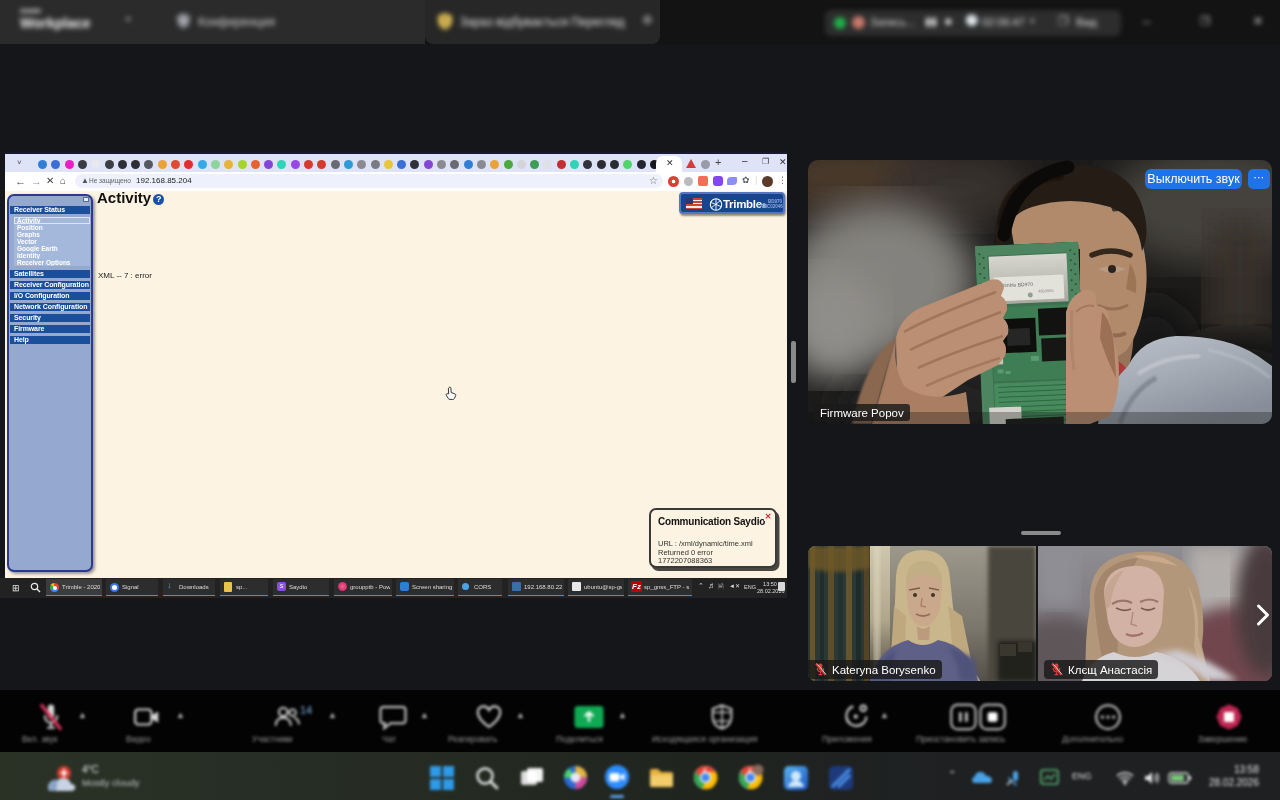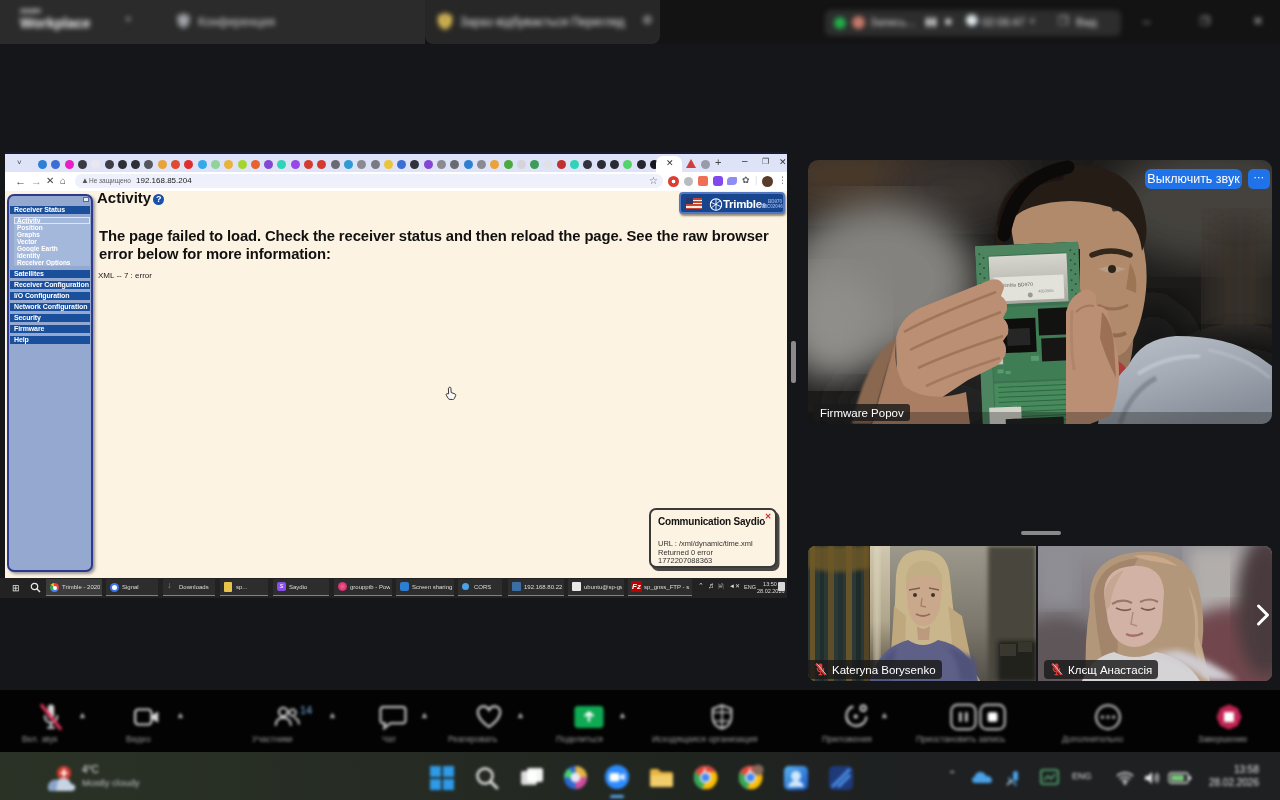--- a/index.html
+++ b/index.html
@@ -180,21 +180,20 @@
       <div id="trimblebox" style="position:absolute;left:674px;top:1px;width:106px;height:22px;background:#17468f;border:2px solid #5577c0;border-radius:4px;box-shadow:1px 2px 2px rgba(80,70,60,0.6);">
         <div style="position:absolute;left:5px;top:4px;width:16px;height:11px;background:repeating-linear-gradient(#c8452f 0 1.6px,#f2ece2 1.6px 3.2px);"></div>
         <div style="position:absolute;left:5px;top:4px;width:7px;height:6px;background:#2a3670;"></div>
         <svg style="position:absolute;left:28px;top:3px;" width="14" height="15" viewBox="0 0 16 17">
             <circle cx="8" cy="8.5" r="6.5" fill="none" stroke="#fff" stroke-width="1.2"></circle>
             <path d="M2 6 L14 11 M3 12 L13 4 M8 2 L8 15" stroke="#fff" stroke-width="1"></path>
           </svg>
         <div style="position:absolute;left:42px;top:4px;color:#fff;font-size:11.5px;font-weight:bold;letter-spacing:-0.3px;">Trimble<span style="font-size:6px;">®</span></div>
         <div style="position:absolute;left:76px;top:4.5px;color:#92aadf;font-size:4.5px;font-weight:bold;text-align:right;width:25px;line-height:5.5px;">BD970<br>5728C02046</div>
       </div>
-      <div style="position:absolute;left:94px;top:37px;font-size:14.8px;font-weight:bold;color:#111;line-height:17.5px;white-space:nowrap;letter-spacing:-0.1px;">The page failed to load. Check the receiver status and then reload the page. See the raw browser<br>error below for more information:</div>
       <div style="position:absolute;left:93px;top:80px;font-size:8px;color:#222;">XML -- 7 : error</div>
       <svg style="position:absolute;left:440px;top:195px;" width="12" height="14" viewBox="0 0 12 14">
           <path d="M4 1.5 C4.8 0.8 5.8 1.2 5.9 2.2 L6.2 6.5 L10 8 C10.8 8.4 10.9 9 10.6 9.8 L9.3 12.6 C9 13.3 8.4 13.5 7.6 13.5 L5 13.4 C4.2 13.4 3.6 13 3.2 12.4 L1.3 9.2 C0.9 8.4 1.2 7.8 2 7.7 L3.6 7.8 L3.4 3 C3.4 2.3 3.6 1.9 4 1.5 Z" fill="#f8f8f8" stroke="#222" stroke-width="0.9"></path>
         </svg>
       <div id="commdlg" style="position:absolute;left:644px;top:317px;width:128px;height:60px;background:#fdf3e2;border:2px solid #3a3a3a;border-radius:7px;box-shadow:2.5px 3px 0 rgba(40,40,40,0.85);">
         <div style="position:absolute;left:7px;top:6px;font-size:10px;font-weight:bold;color:#111;letter-spacing:-0.2px;white-space:nowrap;">Communication Saydio</div>
         <div style="position:absolute;right:3px;top:3px;width:8px;height:8px;background:#f8f2e4;color:#d42a2a;font-size:8px;line-height:8px;text-align:center;font-weight:bold;">✕</div>
         <div style="position:absolute;left:7px;top:30px;font-size:7.5px;color:#333;line-height:8.5px;">URL : /xml/dynamic/time.xml<br>Returned 0 error<br>1772207088363</div>
       </div>
     </div>

